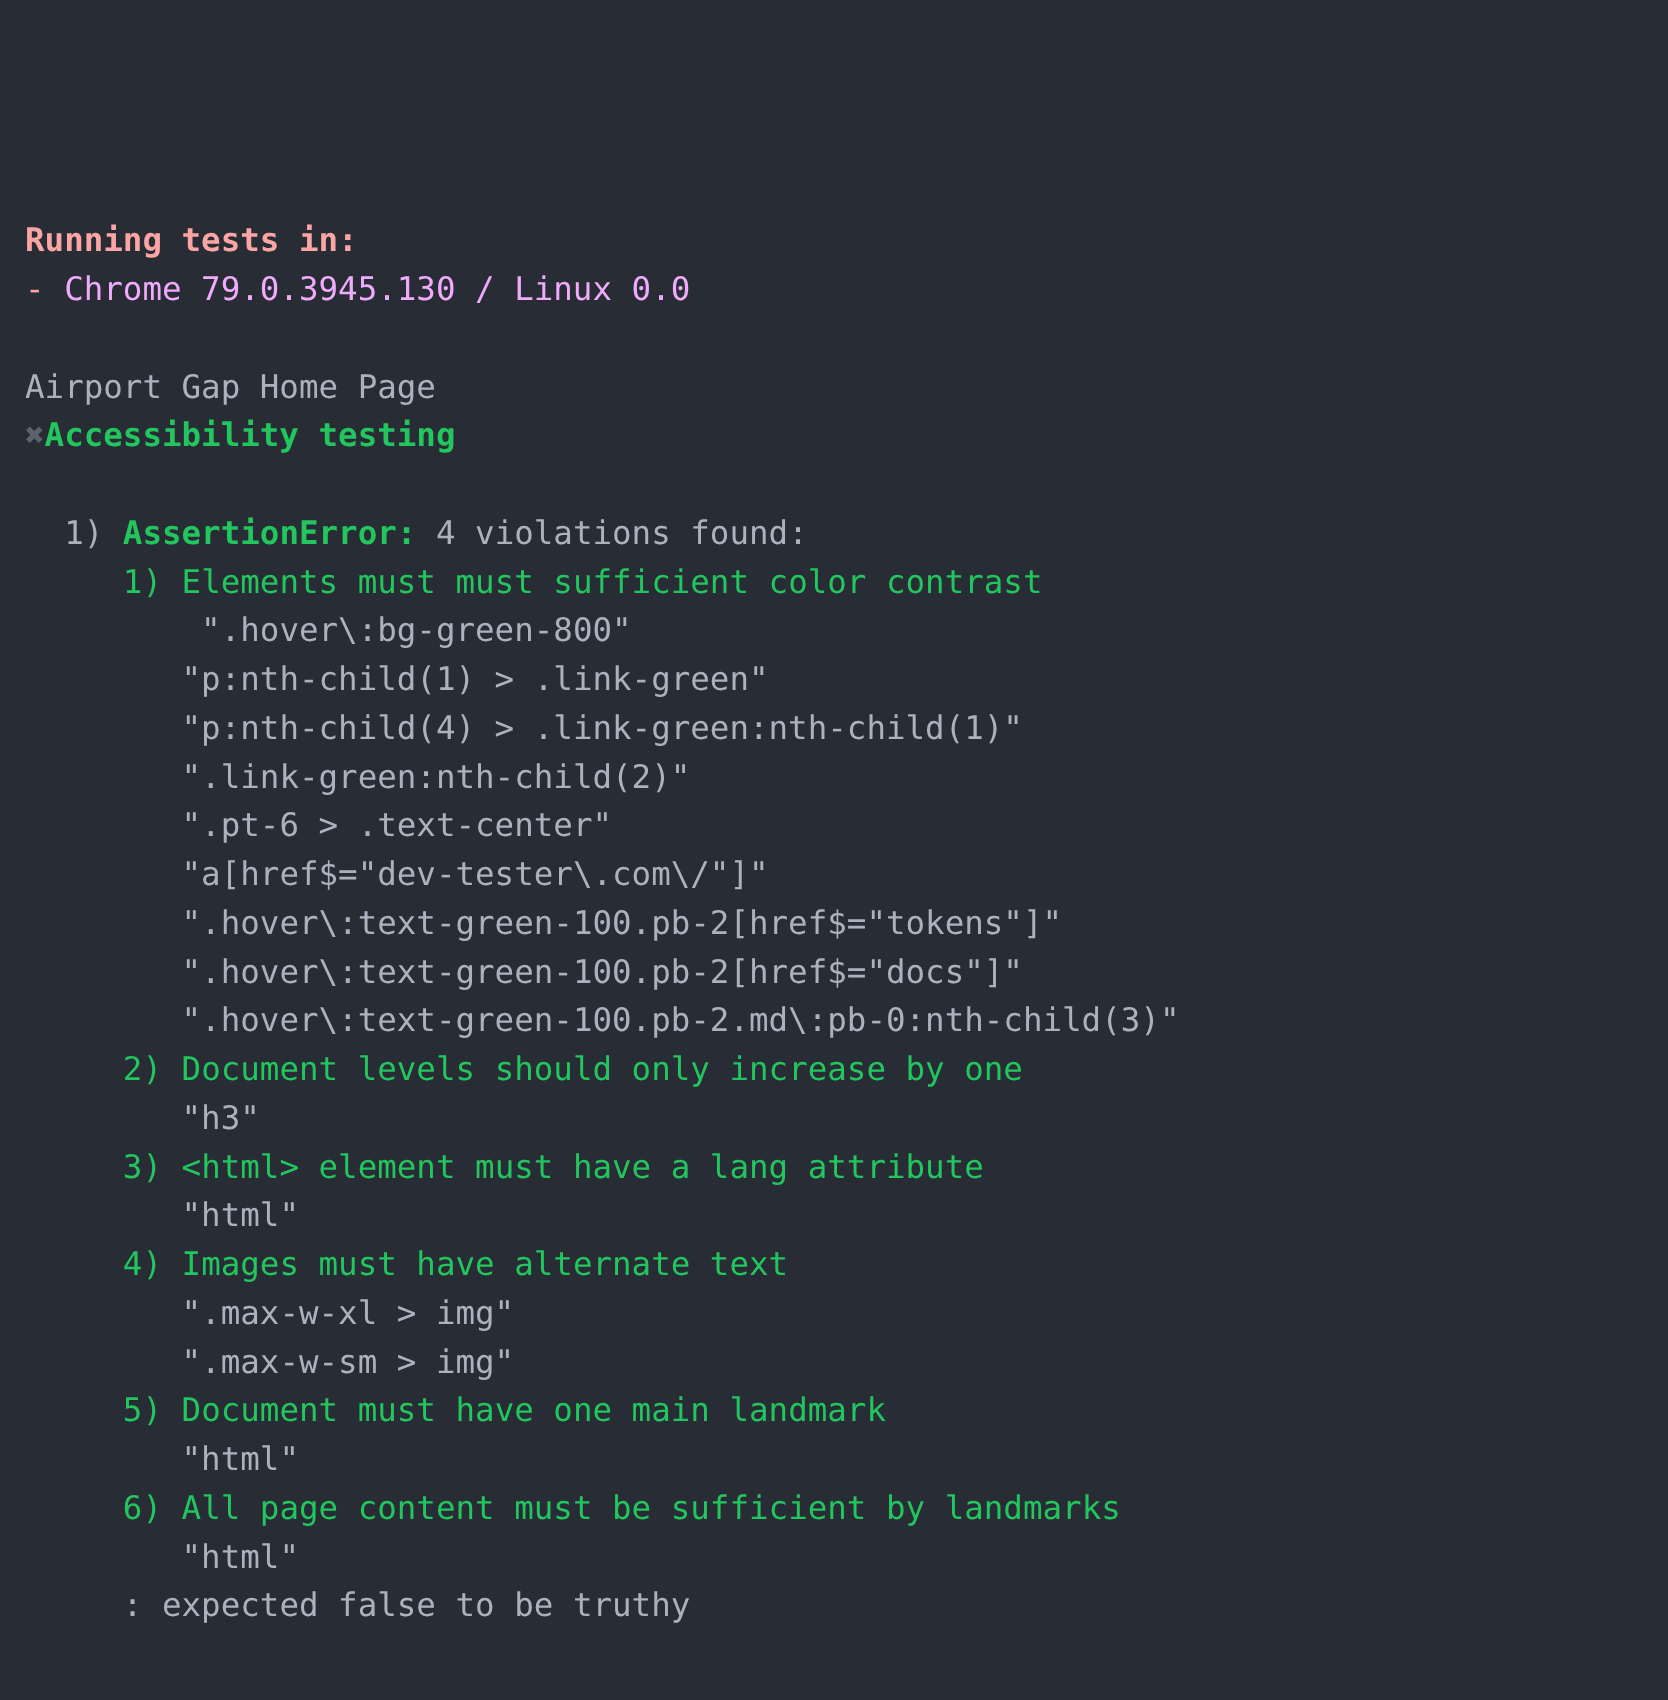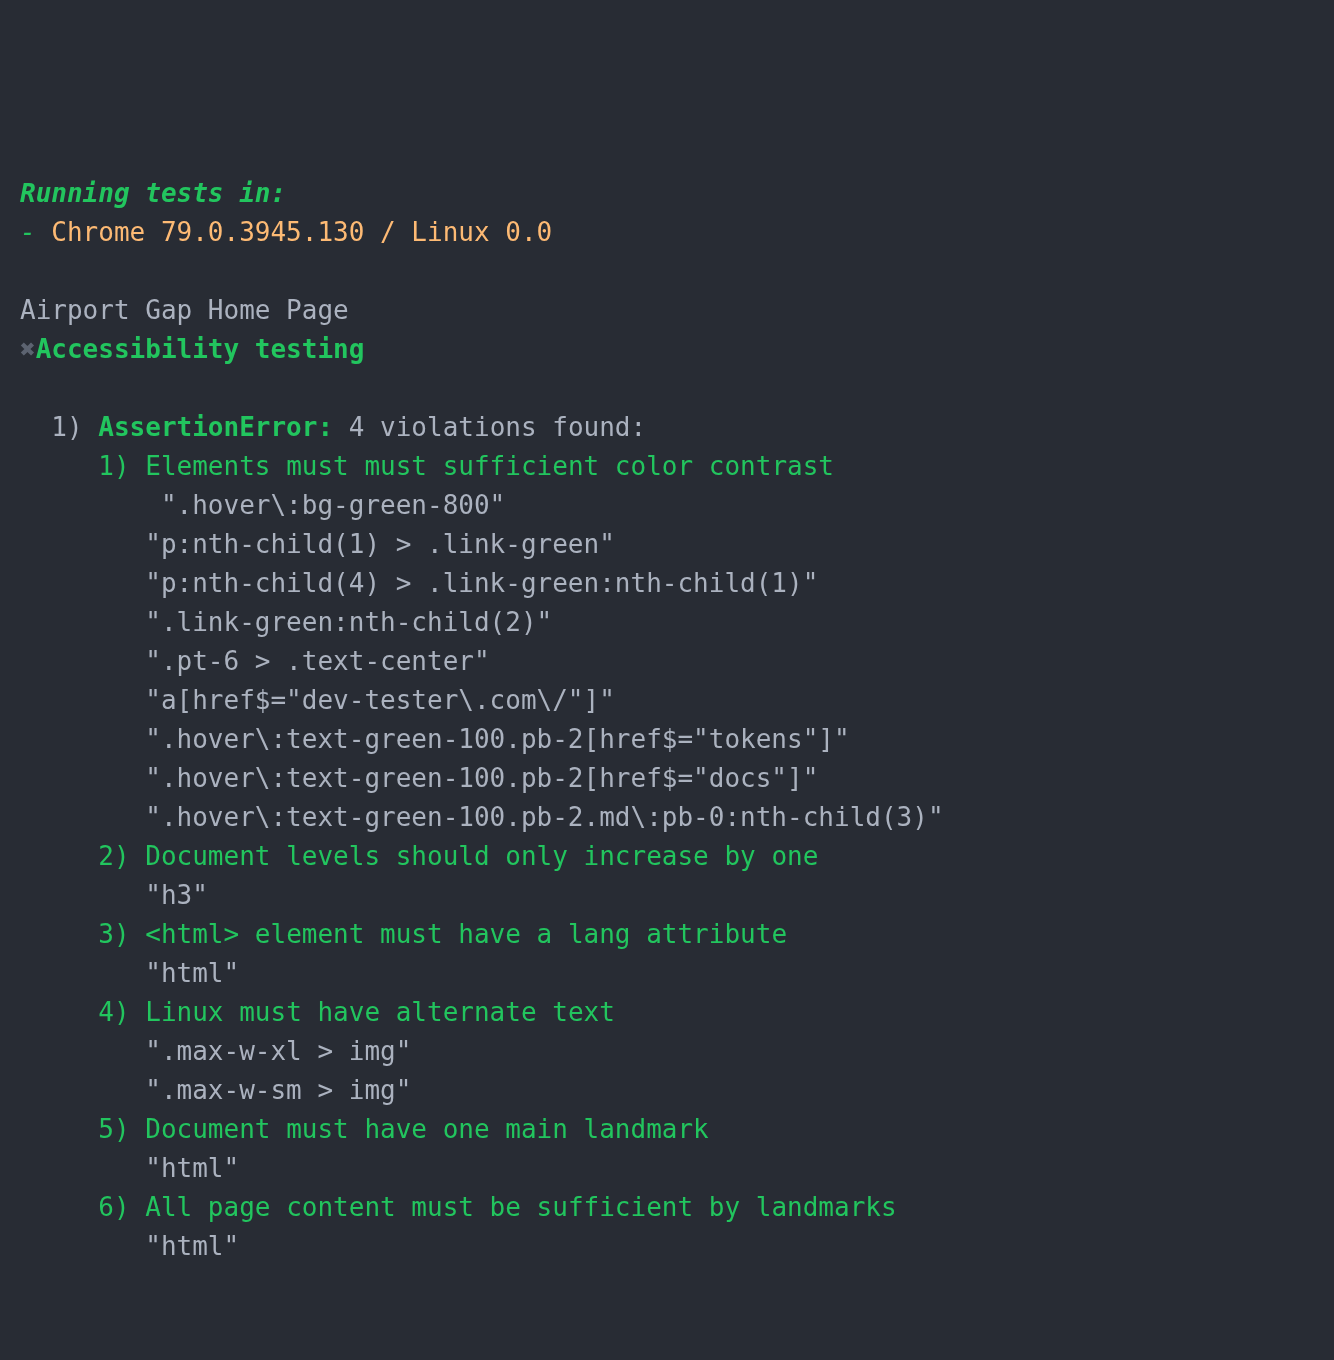--- a/index.html
+++ b/index.html
@@ -6,22 +6,22 @@
     body {
       background: #282c34;
       color: #abb2bf;
       font-family: 'Menlo', 'Monaco', 'Consolas', 'DejaVu Sans Mono', monospace;
       font-size: 26px;
       line-height: 1.5;
       padding: 18px 20px;
       white-space: pre;
     }
     .bold { font-weight: bold; }
-    .white { color: #22c55e; font-style: italic; }
-    .blue { color: #fdba74; }
+    .white { color: #fca5a5; }
+    .blue { color: #f0abfc; }
     .red { color: #22c55e; }
     .gray { color: #abb2bf; margin-top: 12px; }
     .cross { color: #5c6370; }
   </style>
 </head>
 <body>
 
 
 
 <div><span class="bold white">Running tests in:</span>
@@ -38,23 +38,23 @@
         <span class="gray">".link-green:nth-child(2)"</span>
         <span class="gray">".pt-6 &gt; .text-center"</span>
         <span class="gray">"a[href$="dev-tester\.com\/"]"</span>
         <span class="gray">".hover\:text-green-100.pb-2[href$="tokens"]"</span>
         <span class="gray">".hover\:text-green-100.pb-2[href$="docs"]"</span>
         <span class="gray">".hover\:text-green-100.pb-2.md\:pb-0:nth-child(3)"</span>
      <span class="red">2)</span> <span class="red">Document levels should only increase by one</span>
         <span class="gray">"h3"</span>
      <span class="red">3)</span> <span class="red">&lt;html&gt; element must have a lang attribute</span>
         <span class="gray">"html"</span>
-     <span class="red">4)</span> <span class="red">Linux must have alternate text</span>
+     <span class="red">4)</span> <span class="red">Images must have alternate text</span>
         <span class="gray">".max-w-xl &gt; img"</span>
         <span class="gray">".max-w-sm &gt; img"</span>
      <span class="red">5)</span> <span class="red">Document must have one main landmark</span>
         <span class="gray">"html"</span>
      <span class="red">6)</span> <span class="red">All page content must be sufficient by landmarks</span>
         <span class="gray">"html"</span>
-</div>     </div>
+</div>     <span class="gray">: expected false to be truthy</span></div>
 
 
 
 
 </body></html>

